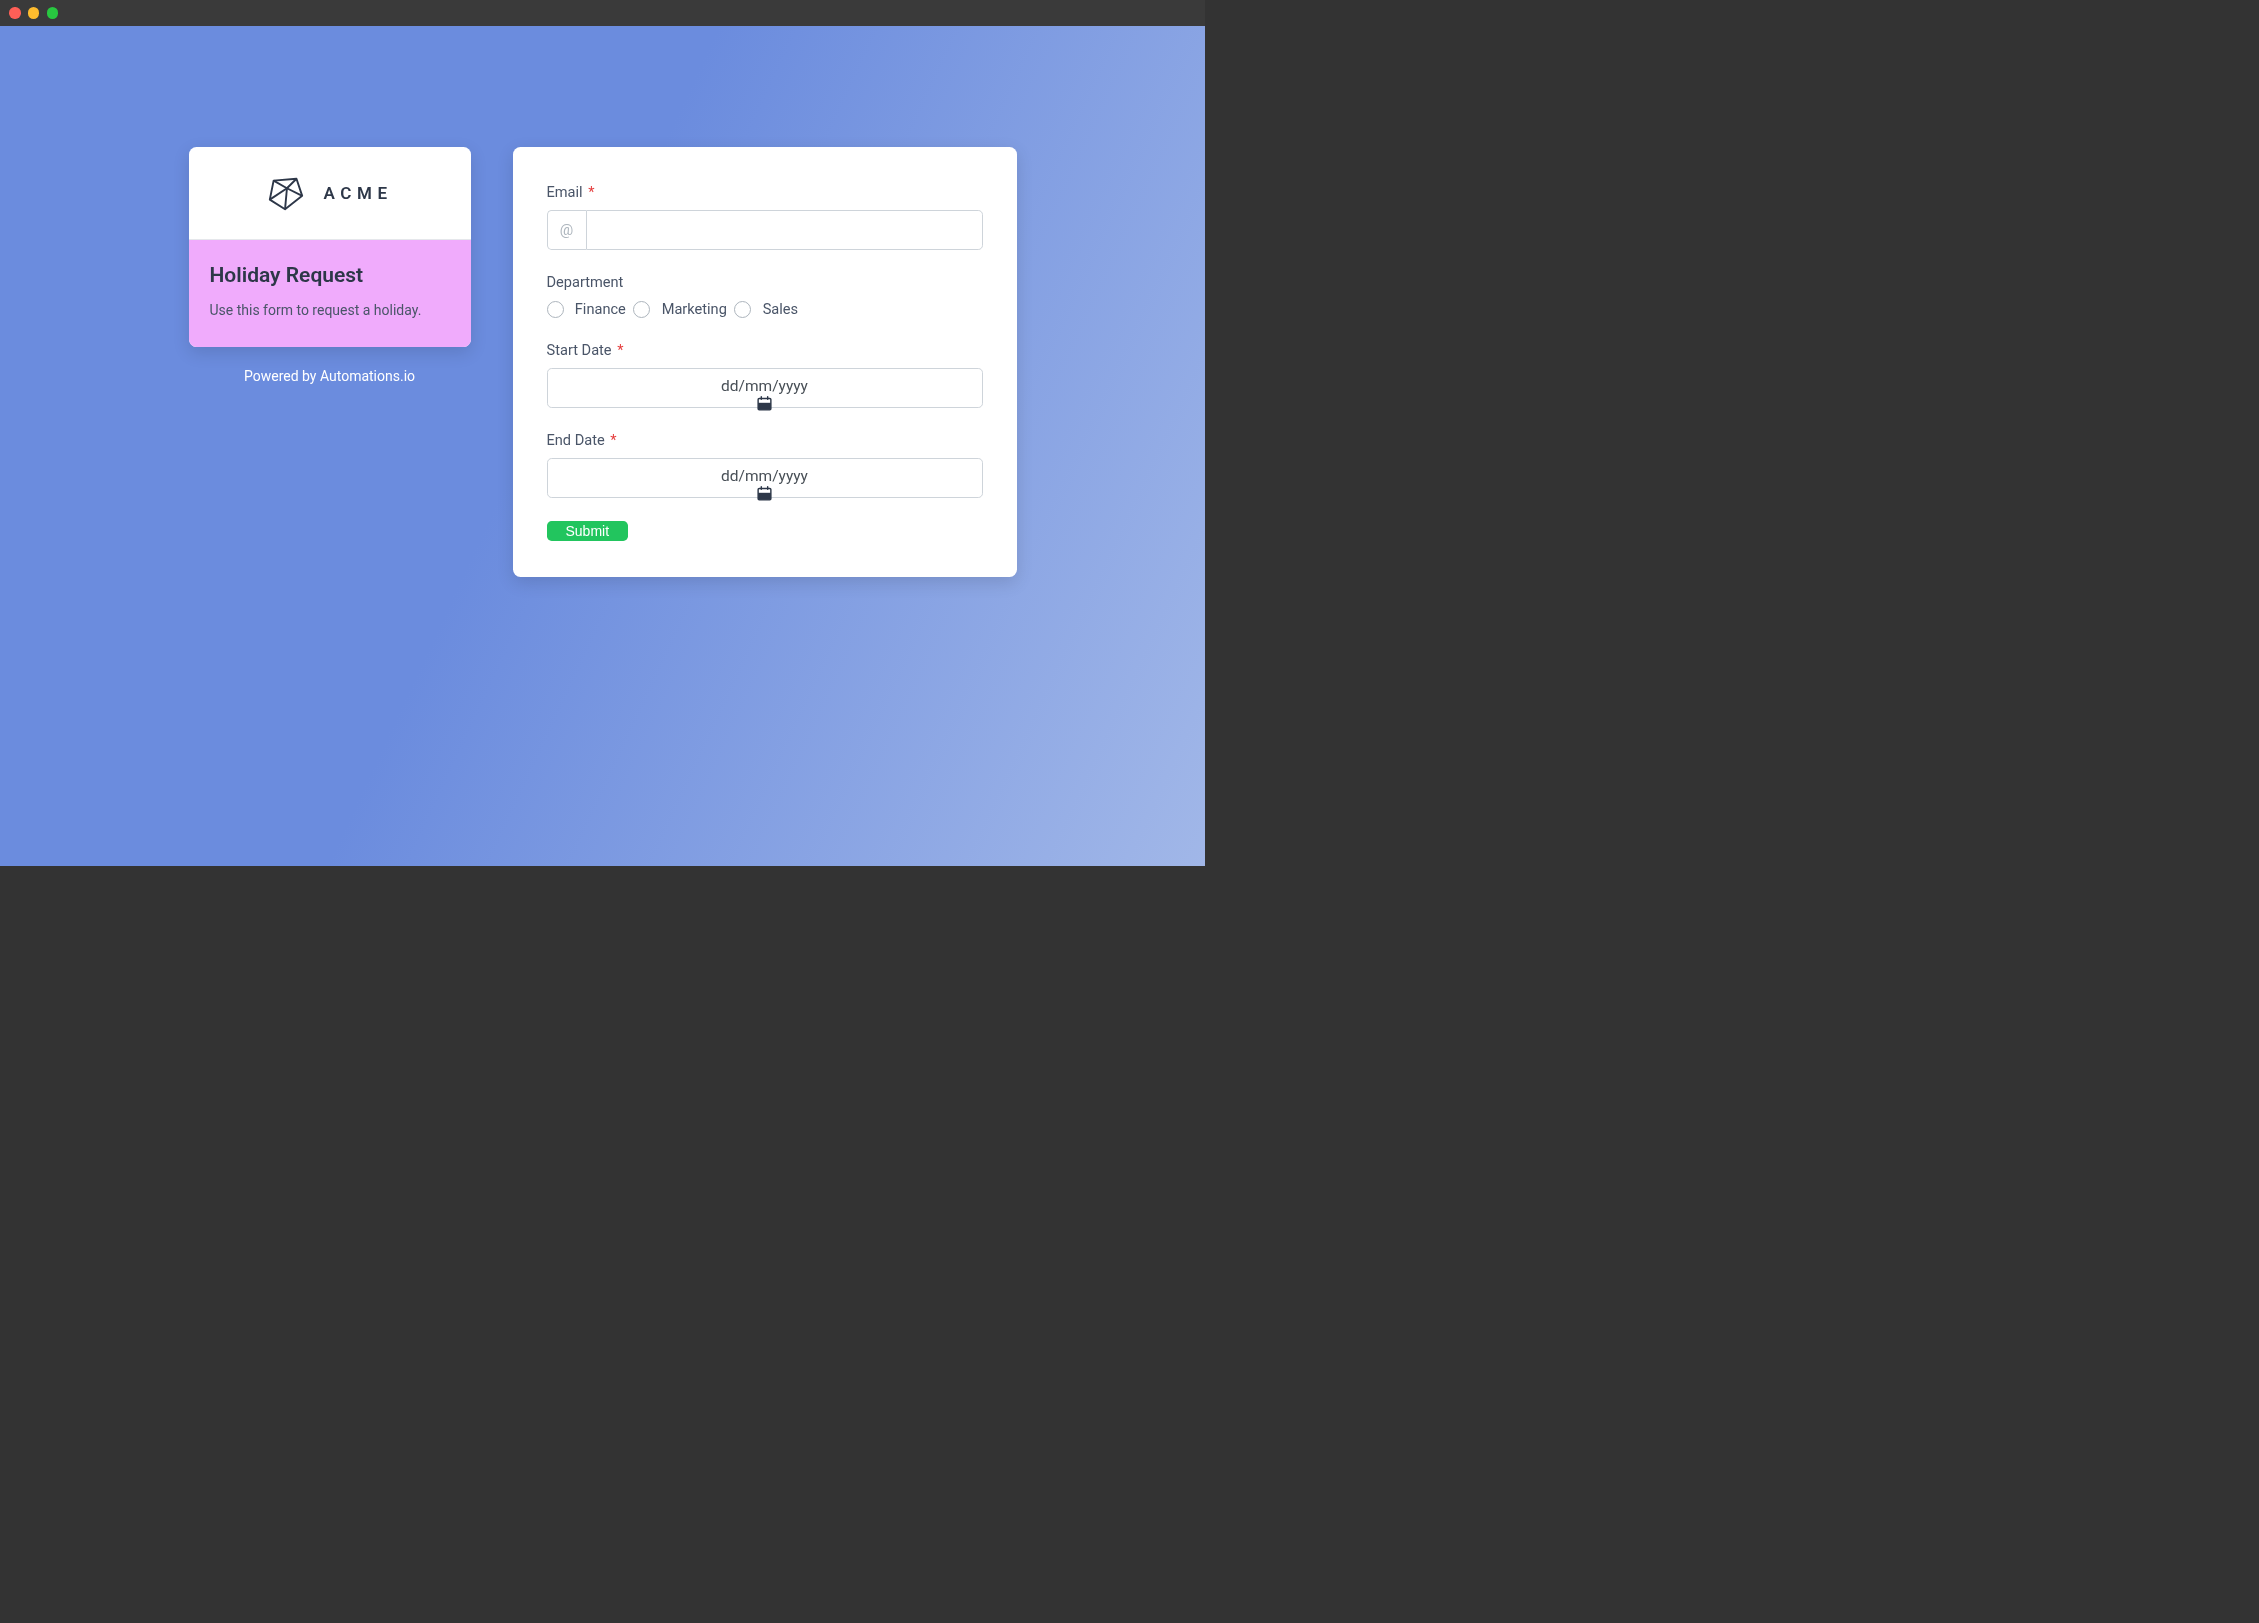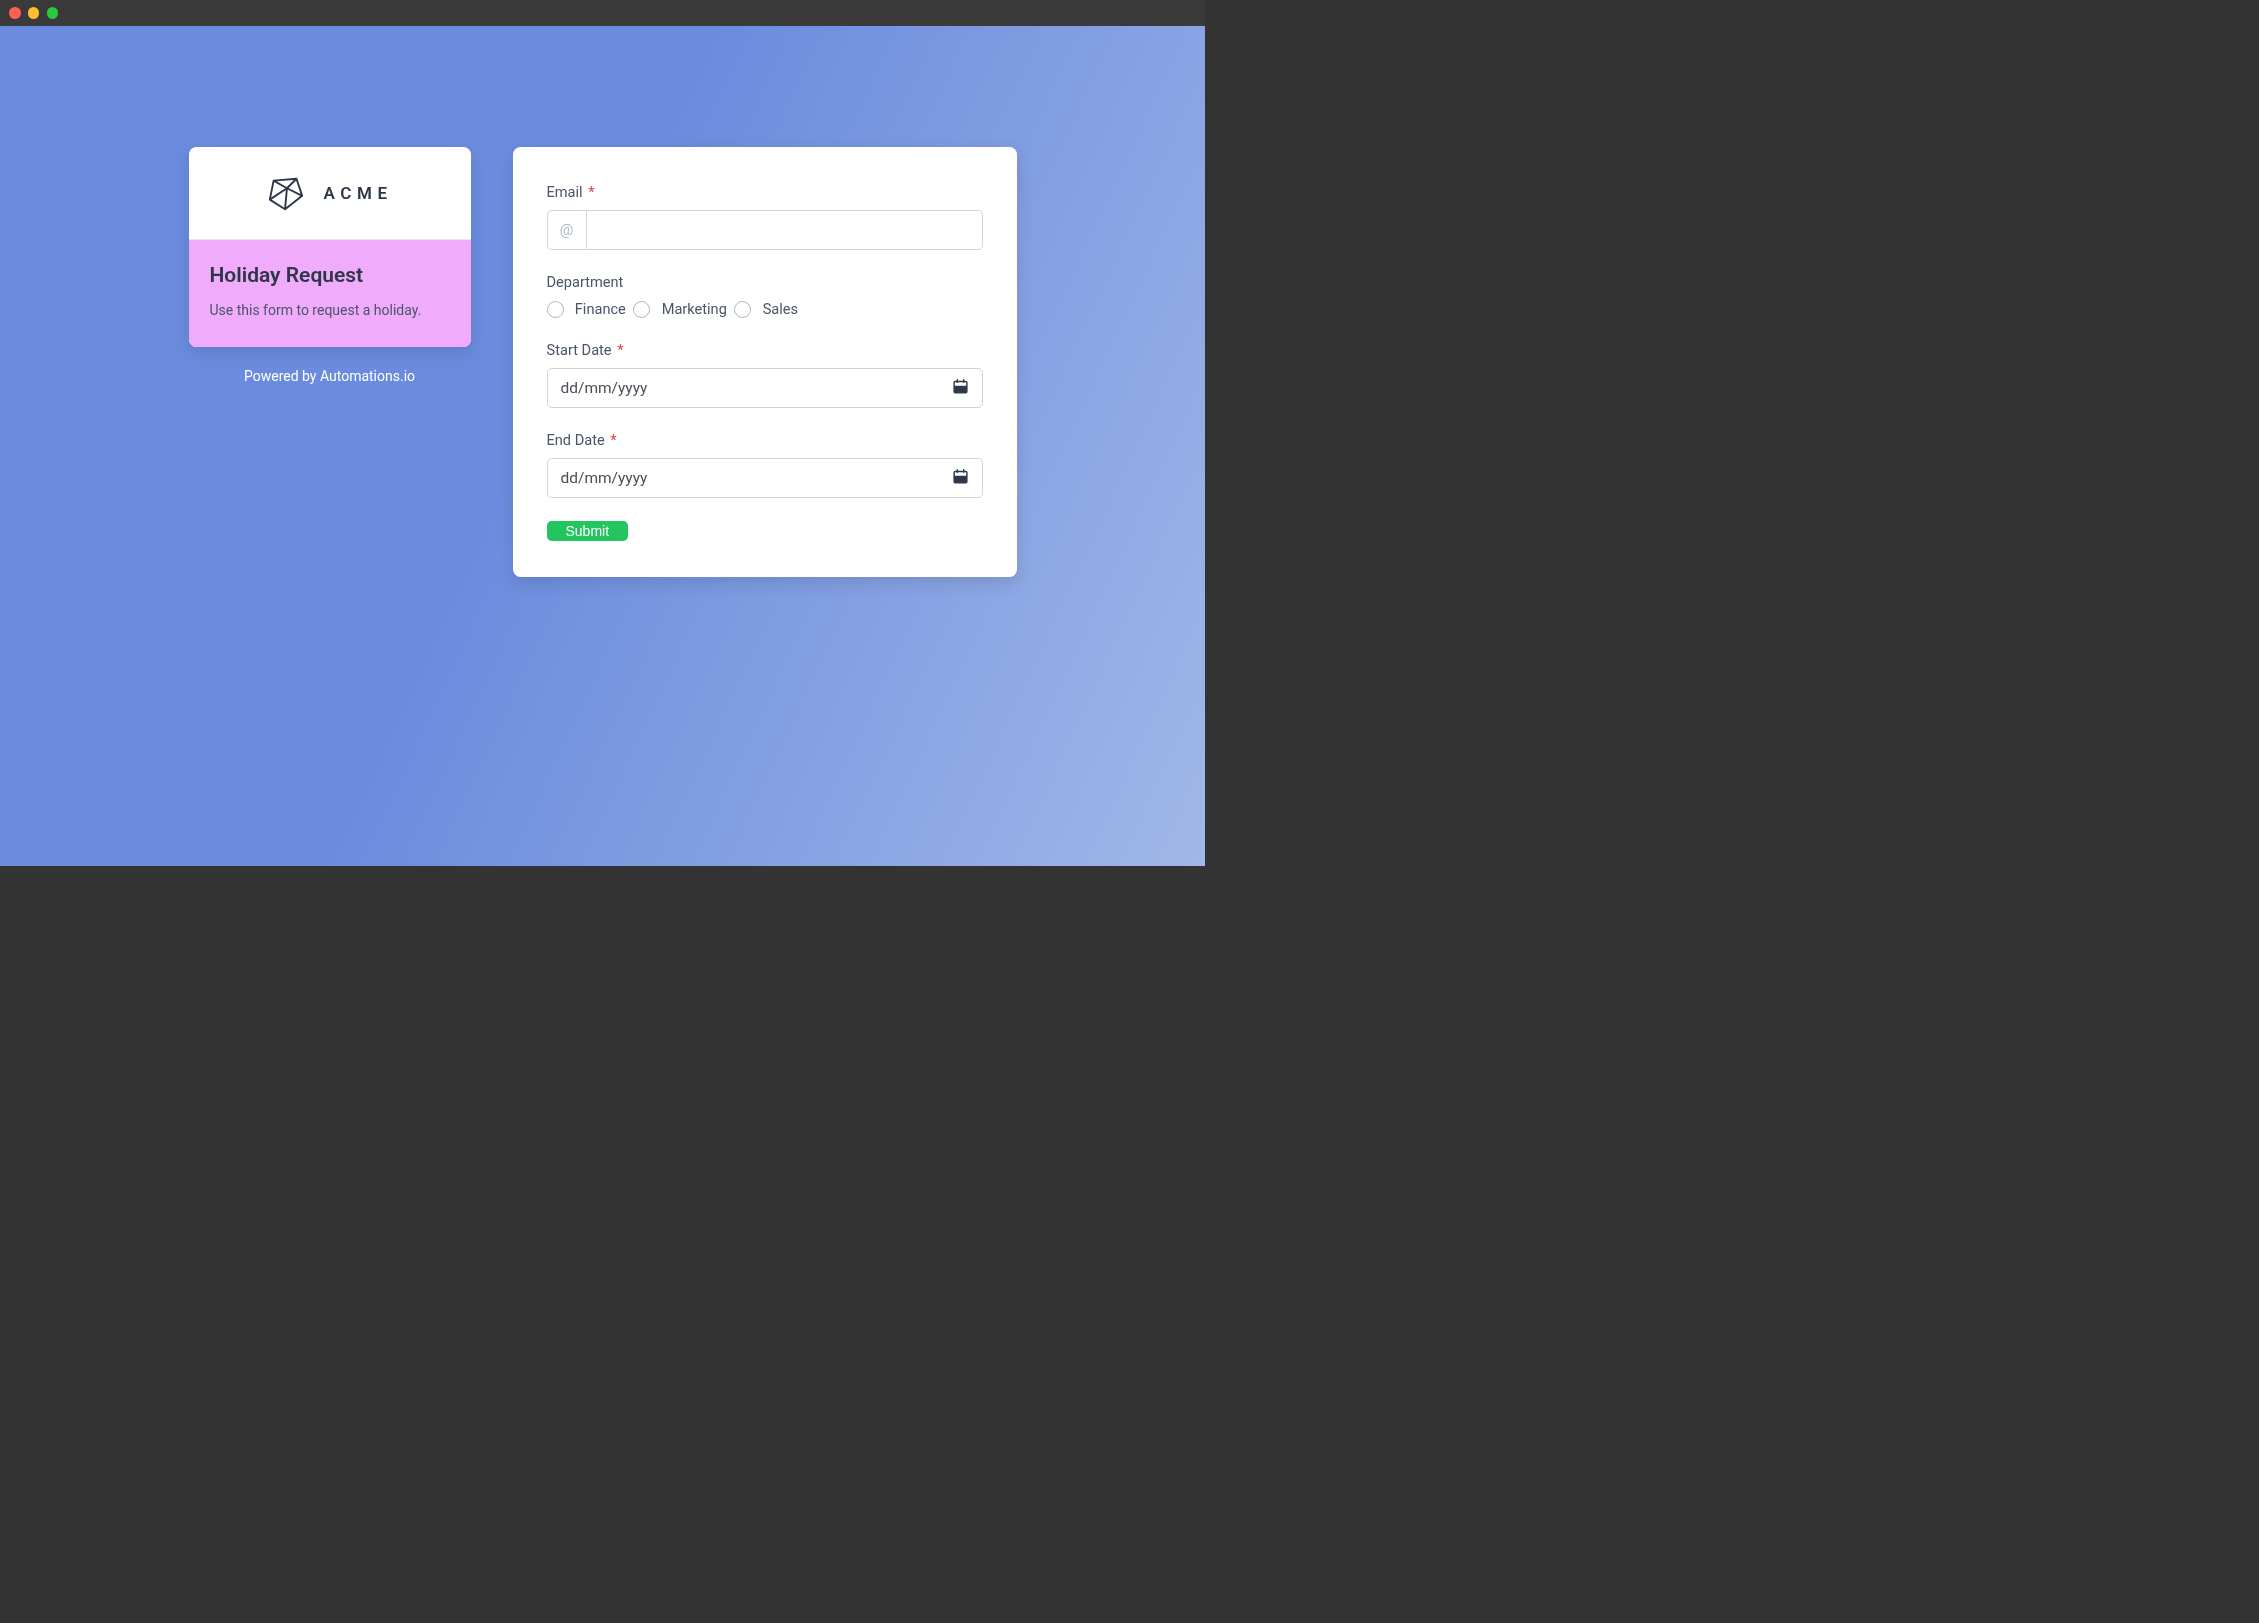--- a/index.html
+++ b/index.html
@@ -192,20 +192,21 @@
       border: 0.9px solid #ced4da;
       border-radius: 4.7px;
       padding: 7.5px 13px;
       font-size: 15.5px;
       color: #495057;
       background: #fff;
       display: flex;
       align-items: center;
       justify-content: space-between;
       cursor: pointer;
+      flex-direction: column;
     }
 
     .calendar-icon {
       width: 17px;
       height: 17px;
     }
 
     .submit-btn {
       background: #22c55e;
       color: #fff;

